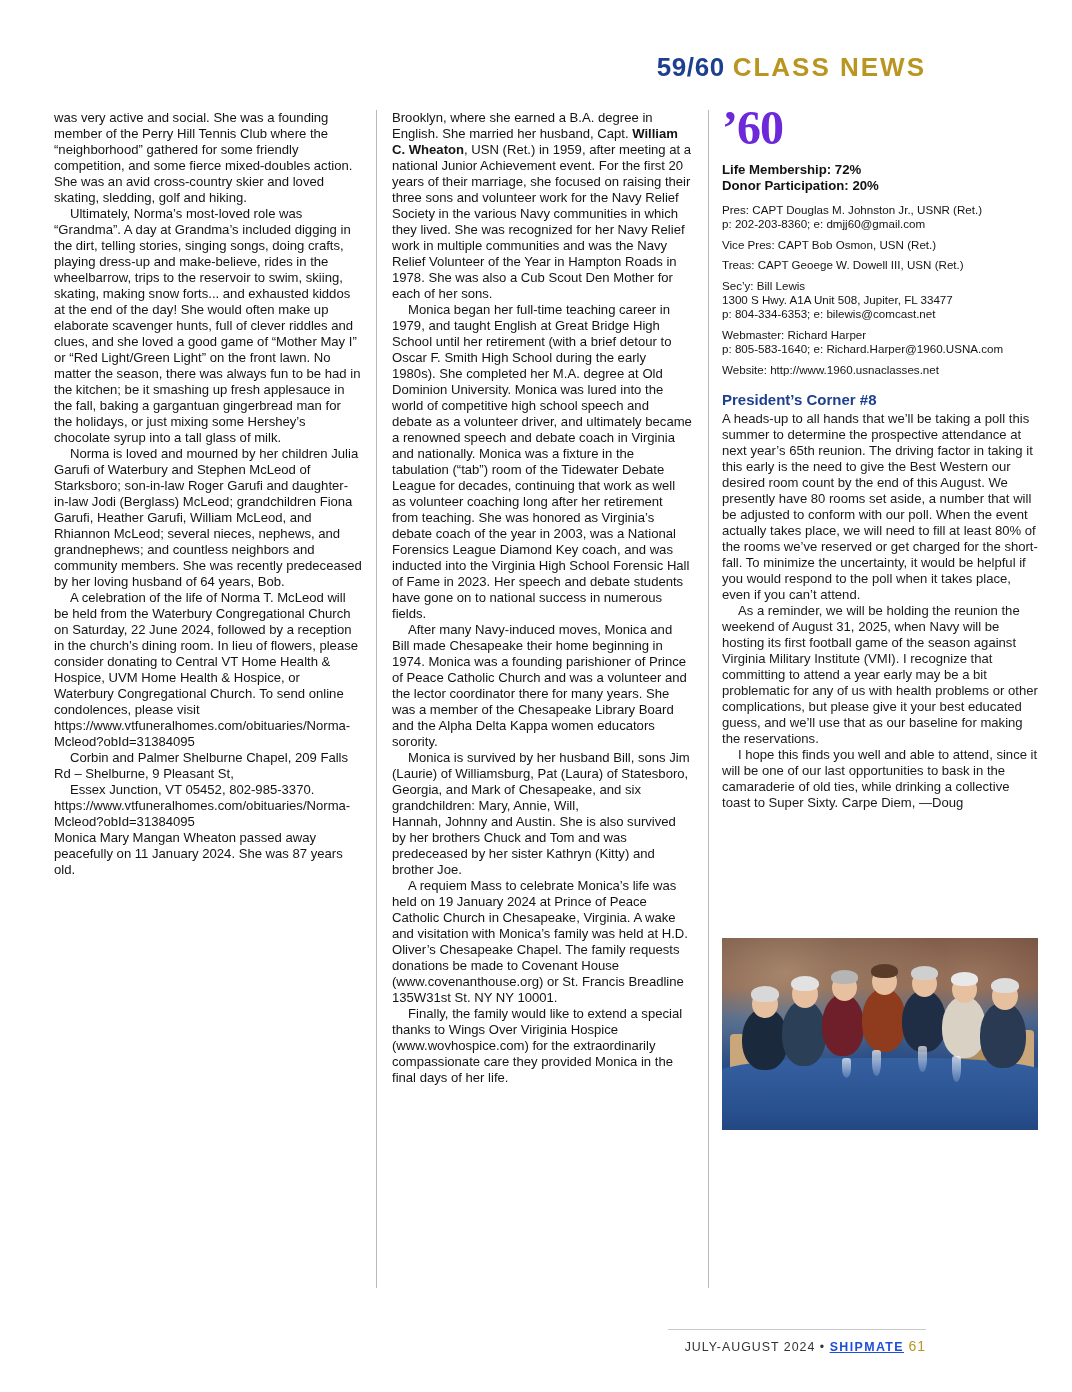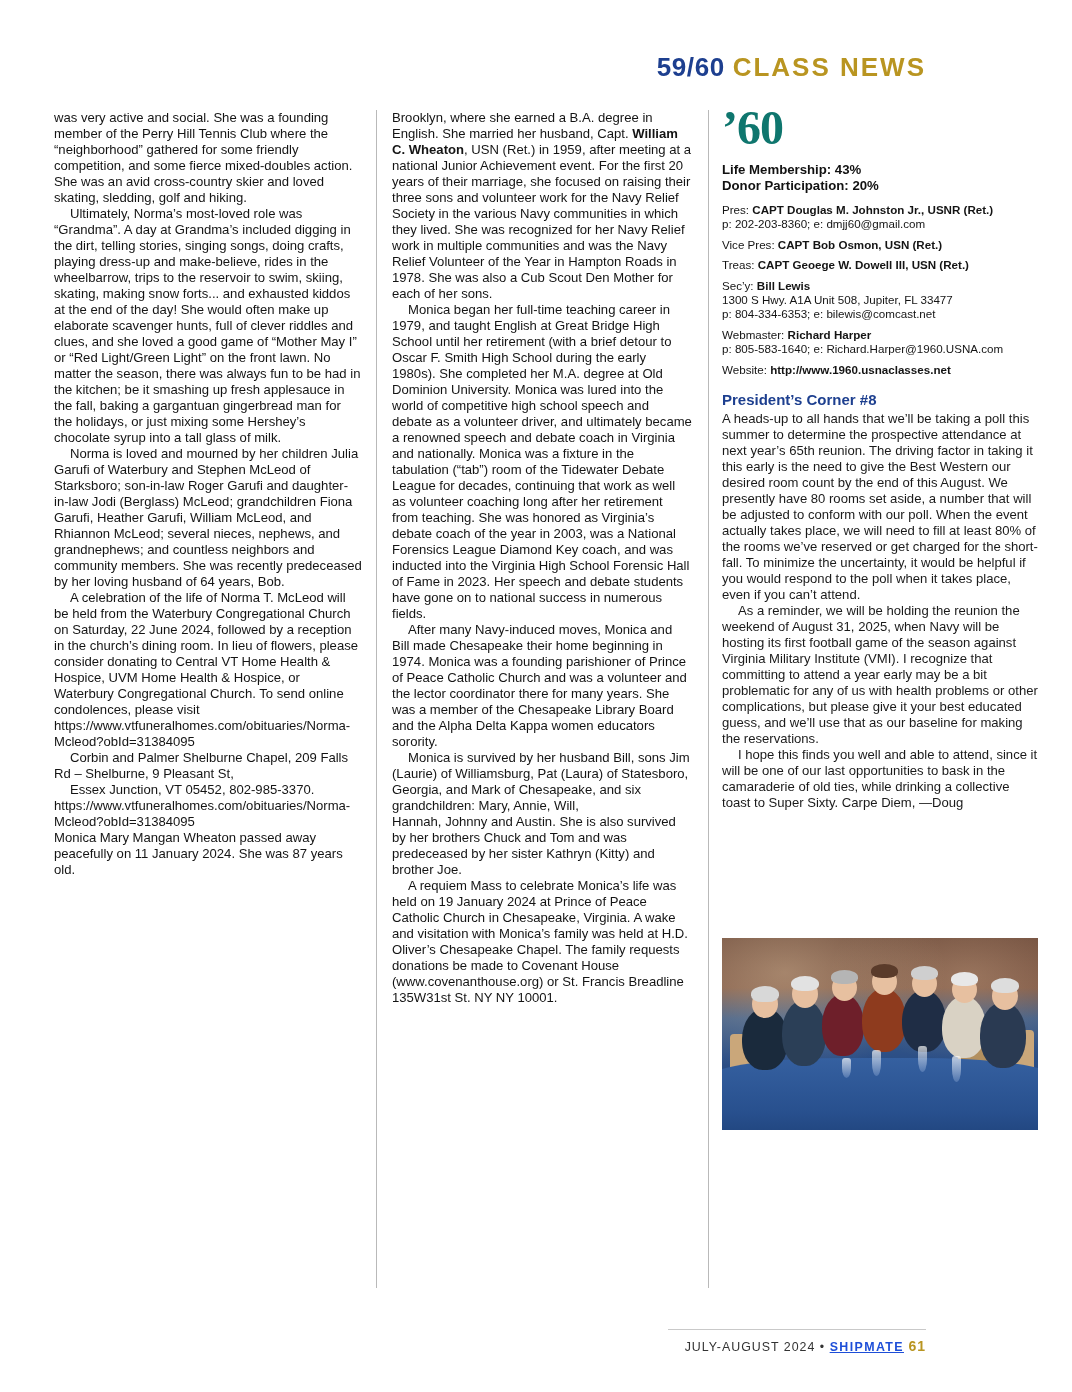--- a/index.html
+++ b/index.html
@@ -74,41 +74,41 @@
   .col-3 {
     position: absolute;
     left: 722px;
     top: 104px;
     width: 316px;
   }
   .year-title {
     font-family: "Liberation Serif", serif;
     font-size: 48px;
     font-weight: bold;
-    color: #0f766e;
+    color: #6d28d9;
     line-height: 48px;
     letter-spacing: -1px;
     margin: 0 0 10px 0;
   }
   .stat-line {
     font-size: 13.2px;
     font-weight: bold;
     line-height: 16px;
     color: #111;
   }
   .officers {
     margin-top: 9px;
     font-size: 11.6px;
     line-height: 14.4px;
     color: #141414;
   }
   .officers .row {
     margin-bottom: 6px;
   }
-  .officers b { font-weight: bold; }
+  .officers b { font-weight: normal; }
   .officers .sub {
     display: block;
   }
 
   .pc-title {
     margin-top: 14px;
     font-size: 15px;
     font-weight: bold;
     color: #1d3f8f;
     line-height: 18px;
@@ -194,21 +194,21 @@
     white-space: nowrap;
   }
   .footer .f-mag {
     font-weight: bold;
     letter-spacing: 1.4px;
     color: #1d4ed8;
     text-decoration: underline;
   }
   .footer .f-page {
     color: #b99521;
-    font-weight: bold;
+    font-weight: normal;
     font-size: 14px;
   }
   .footer-rule {
     position: absolute;
     right: 34px;
     bottom: 62px;
     width: 258px;
     height: 1px;
     background: #c9c9c9;
   }
@@ -237,26 +237,27 @@
     <p class="noindent">Monica Mary Mangan Wheaton passed away peacefully on 11 January 2024. She was 87 years old.</p>
   </div>
 
   <div class="col col-2">
     <p class="noindent"><span>Brooklyn, where she earned a B.A. degree in English. She married her husband, Capt. </span><b class="inline">William C. Wheaton</b><span>, USN (Ret.) in 1959, after meeting at a national Junior Achievement event. For the first 20 years of their marriage, she focused on raising their three sons and volunteer work for the Navy Relief Society in the various Navy communities in which they lived. She was recognized for her Navy Relief work in multiple communities and was the Navy Relief Volunteer of the Year in Hampton Roads in 1978. She was also a Cub Scout Den Mother for each of her sons.</span></p>
     <p>Monica began her full-time teaching career in 1979, and taught English at Great Bridge High School until her retirement (with a brief detour to Oscar F. Smith High School during the early 1980s). She completed her M.A. degree at Old Dominion University. Monica was lured into the world of competitive high school speech and debate as a volunteer driver, and ultimately became a renowned speech and debate coach in Virginia and nationally. Monica was a fixture in the tabulation (“tab”) room of the Tidewater Debate League for decades, continuing that work as well as volunteer coaching long after her retirement from teaching. She was honored as Virginia’s debate coach of the year in 2003, was a National Forensics League Diamond Key coach, and was inducted into the Virginia High School Forensic Hall of Fame in 2023. Her speech and debate students have gone on to national success in numerous fields.</p>
     <p>After many Navy-induced moves, Monica and Bill made Chesapeake their home beginning in 1974. Monica was a founding parishioner of Prince of Peace Catholic Church and was a volunteer and the lector coordinator there for many years. She was a member of the Chesapeake Library Board and the Alpha Delta Kappa women educators sorority.</p>
     <p>Monica is survived by her husband Bill, sons Jim (Laurie) of Williamsburg, Pat (Laura) of Statesboro, Georgia, and Mark of Chesapeake, and six grandchildren: Mary, Annie, Will,</p>
     <p class="noindent">Hannah, Johnny and Austin. She is also survived by her brothers Chuck and Tom and was predeceased by her sister Kathryn (Kitty) and brother Joe.</p>
     <p>A requiem Mass to celebrate Monica’s life was held on 19 January 2024 at Prince of Peace Catholic Church in Chesapeake, Virginia. A wake and visitation with Monica’s family was held at H.D. Oliver’s Chesapeake Chapel. The family requests donations be made to Covenant House (www.covenanthouse.org) or St. Francis Breadline 135W31st St. NY NY 10001.</p>
+    <p>Finally, the family would like to extend a special thanks to Wings Over Viriginia Hospice (www.wovhospice.com) for the extraordinarily compassionate care they provided Monica in the final days of her life.</p>
   </div>
 
   <div class="col-3">
     <div class="year-title">’60</div>
 
-    <div class="stat-line">Life Membership: 43%</div>
+    <div class="stat-line">Life Membership: 72%</div>
     <div class="stat-line">Donor Participation: 20%</div>
 
     <div class="officers">
       <div class="row">
         <span>Pres:</span>
         <b>CAPT Douglas M. Johnston Jr., USNR (Ret.)</b>
         <span class="sub">p: 202-203-8360; e: dmjj60@gmail.com</span>
       </div>
       <div class="row">
         <span>Vice Pres:</span>

